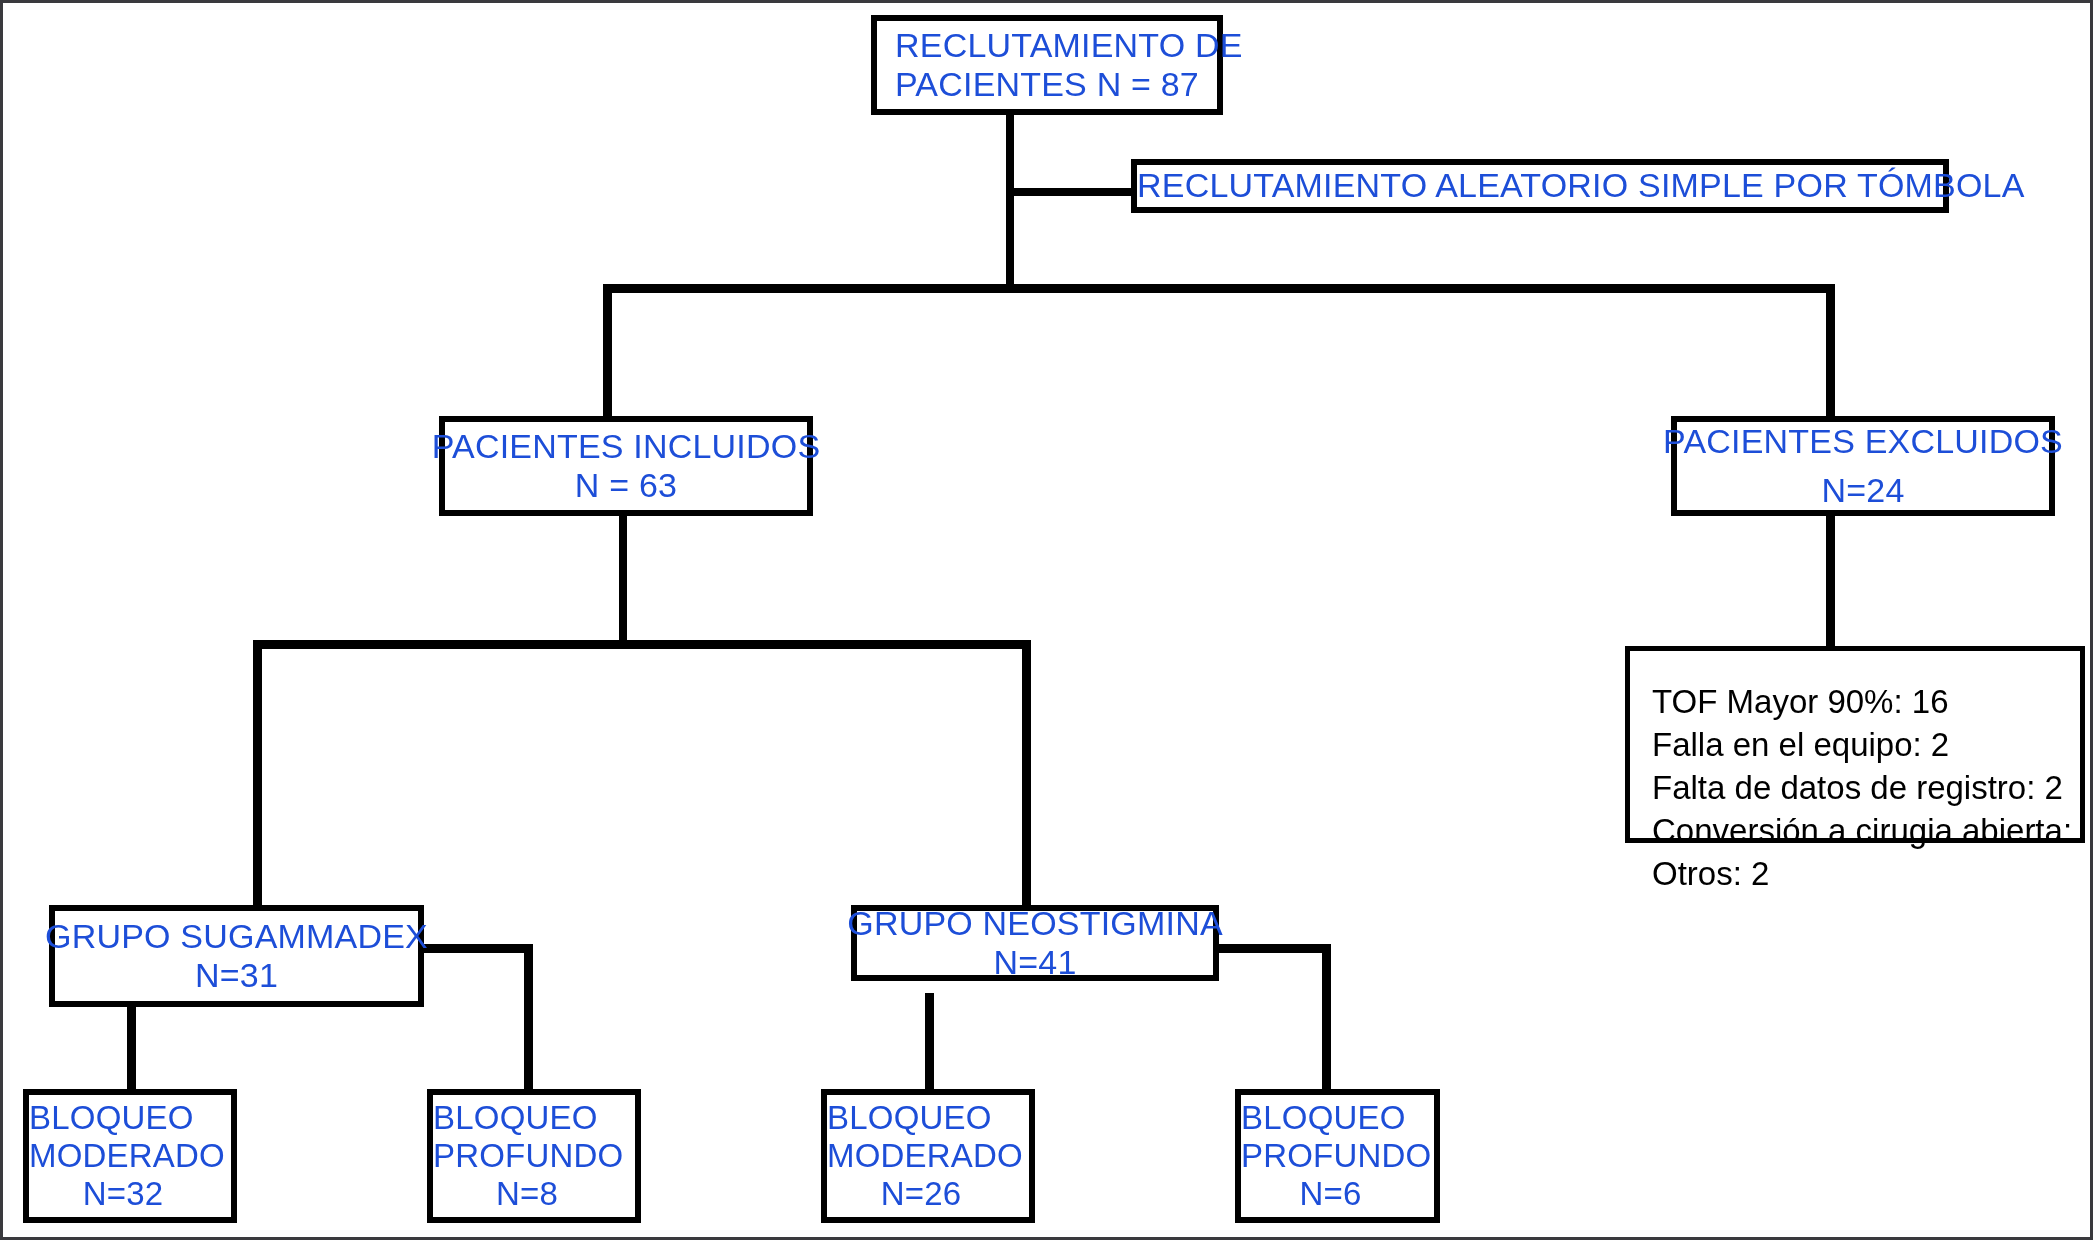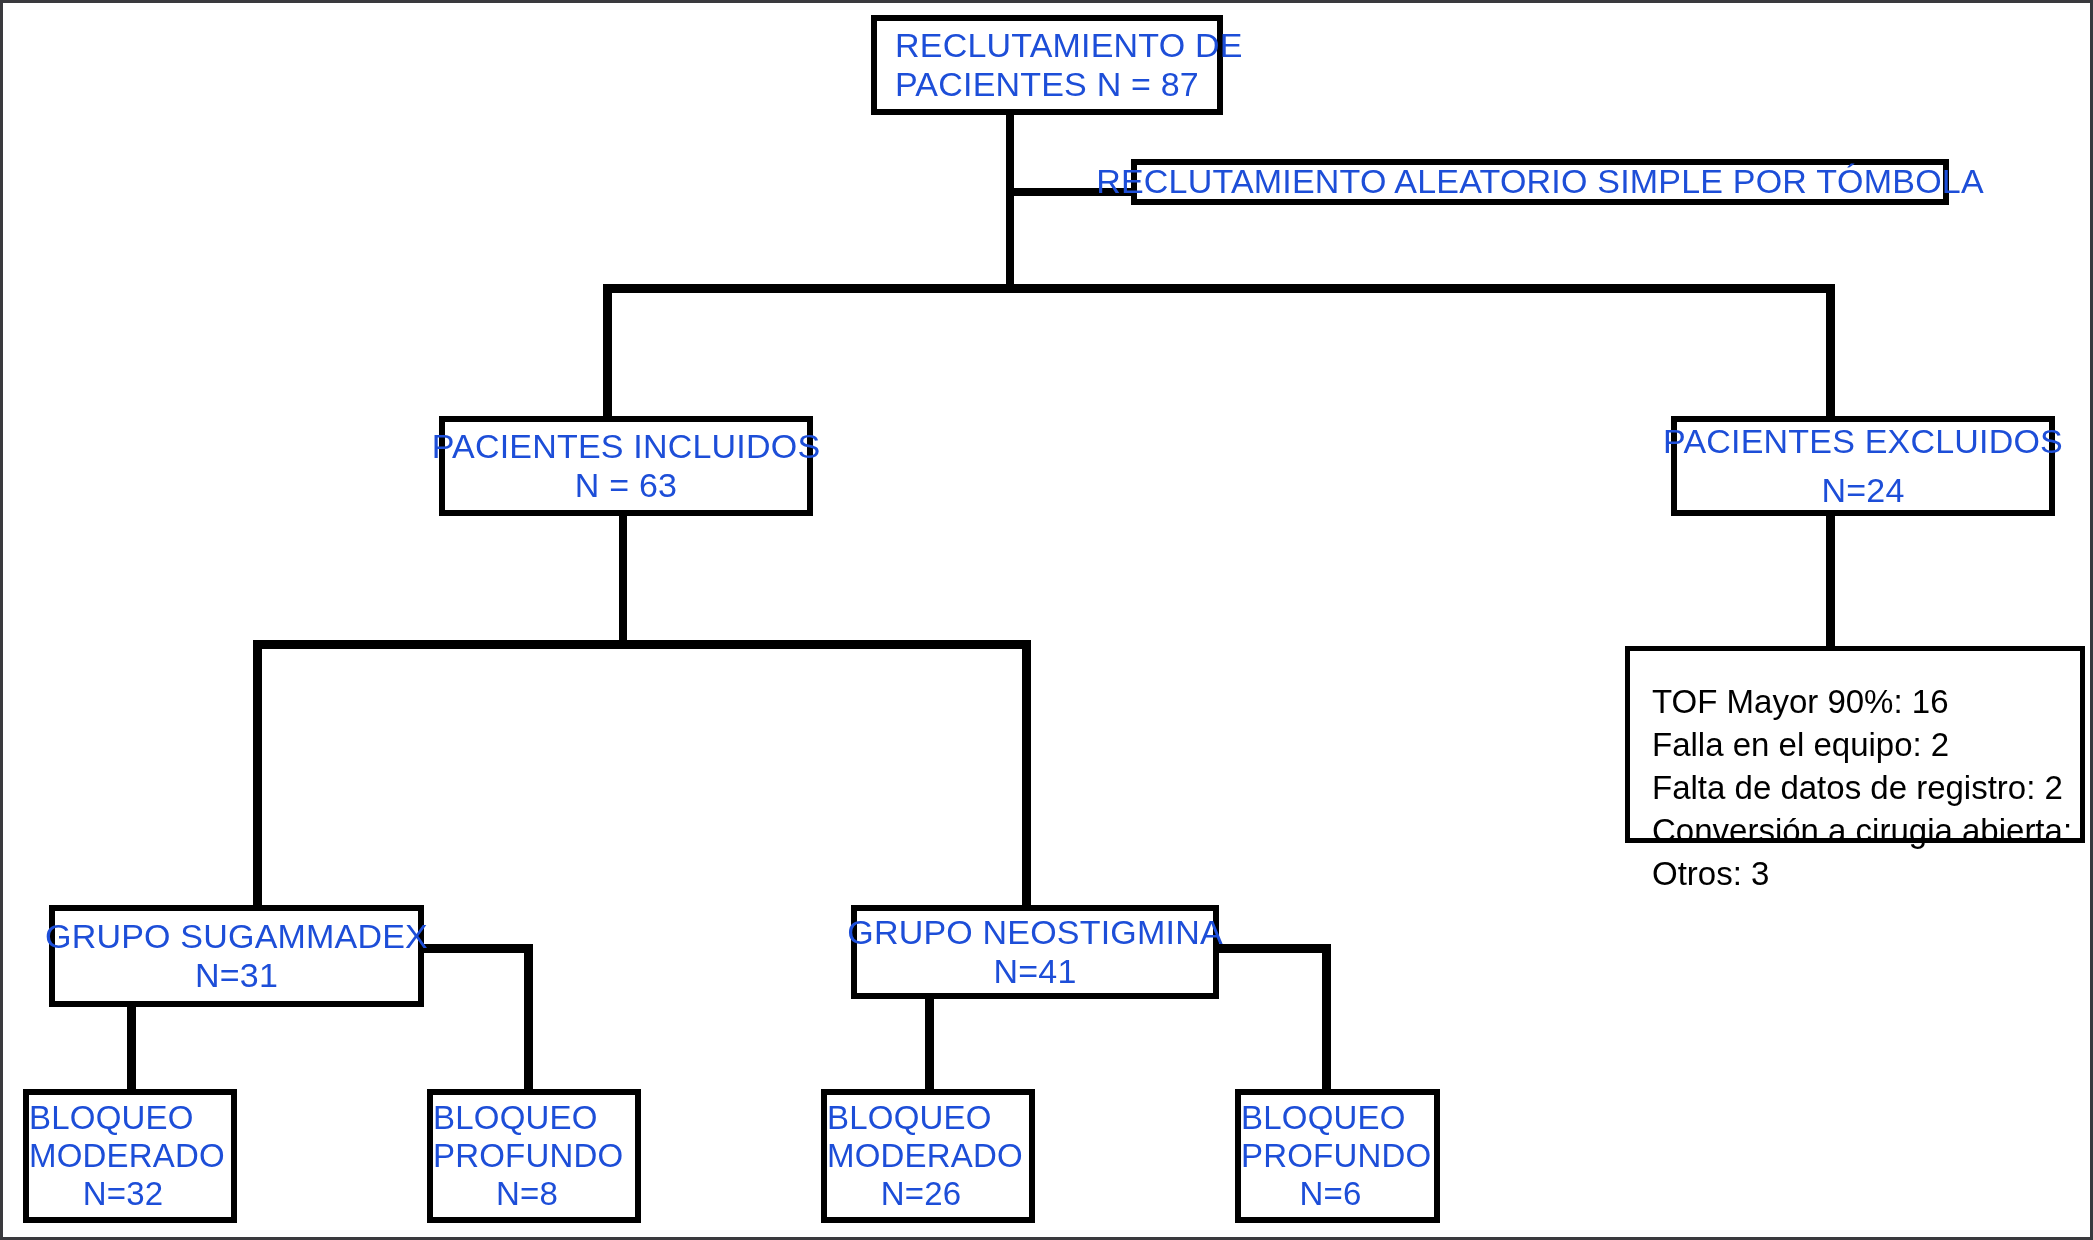--- a/index.html
+++ b/index.html
@@ -99,48 +99,48 @@
   <div class="vline" style="left:922px; top:990px; width:9px; height:99px;"></div>
 
   <div class="hline" style="left:1213px; top:941px; width:115px; height:9px;"></div>
   <div class="vline" style="left:1319px; top:941px; width:9px; height:148px;"></div>
 
   <div class="node upper" style="left:868px; top:12px; width:352px; height:100px; align-items:flex-start; padding-left:18px;">
     <span class="line">RECLUTAMIENTO DE</span>
     <span class="line">PACIENTES N = 87</span>
   </div>
 
-  <div class="node single" style="left:1128px; top:156px; width:818px; height:46px; align-items:center;">
+  <div class="node single" style="left:1128px; top:156px; width:818px; height:54px; align-items:flex-start;">
     <span class="line">RECLUTAMIENTO ALEATORIO SIMPLE POR TÓMBOLA</span>
   </div>
 
   <div class="node group" style="left:436px; top:413px; width:374px; height:100px; align-items:center;">
     <span class="line">PACIENTES INCLUIDOS</span>
     <span class="line">N = 63</span>
   </div>
 
   <div class="node group" style="left:1668px; top:413px; width:384px; height:100px; align-items:center;justify-content:space-between;">
     <span class="line">PACIENTES EXCLUIDOS</span>
     <span class="line">N=24</span>
   </div>
 
   <div class="reasons" style="left:1622px; top:643px; width:460px; height:197px;">
     <span class="line">TOF Mayor 90%: 16</span>
     <span class="line">Falla en el equipo: 2</span>
     <span class="line">Falta de datos de registro: 2</span>
     <span class="line">Conversión a cirugia abierta:  2</span>
-    <span class="line">Otros: 3</span>
+    <span class="line">Otros: 2</span>
   </div>
 
   <div class="node group" style="left:46px; top:902px; width:375px; height:102px; align-items:center;">
     <span class="line">GRUPO SUGAMMADEX</span>
     <span class="line">N=31</span>
   </div>
 
-  <div class="node group" style="left:848px; top:902px; width:368px; height:94px; align-items:center;">
+  <div class="node group" style="left:848px; top:902px; width:368px; height:76px; align-items:center;">
     <span class="line">GRUPO NEOSTIGMINA</span>
     <span class="line">N=41</span>
   </div>
 
   <div class="node leaf" style="left:20px; top:1086px; width:214px; height:134px;">
     <span class="line">BLOQUEO</span>
     <span class="line">MODERADO</span>
     <span class="line n">N=32</span>
   </div>
 

